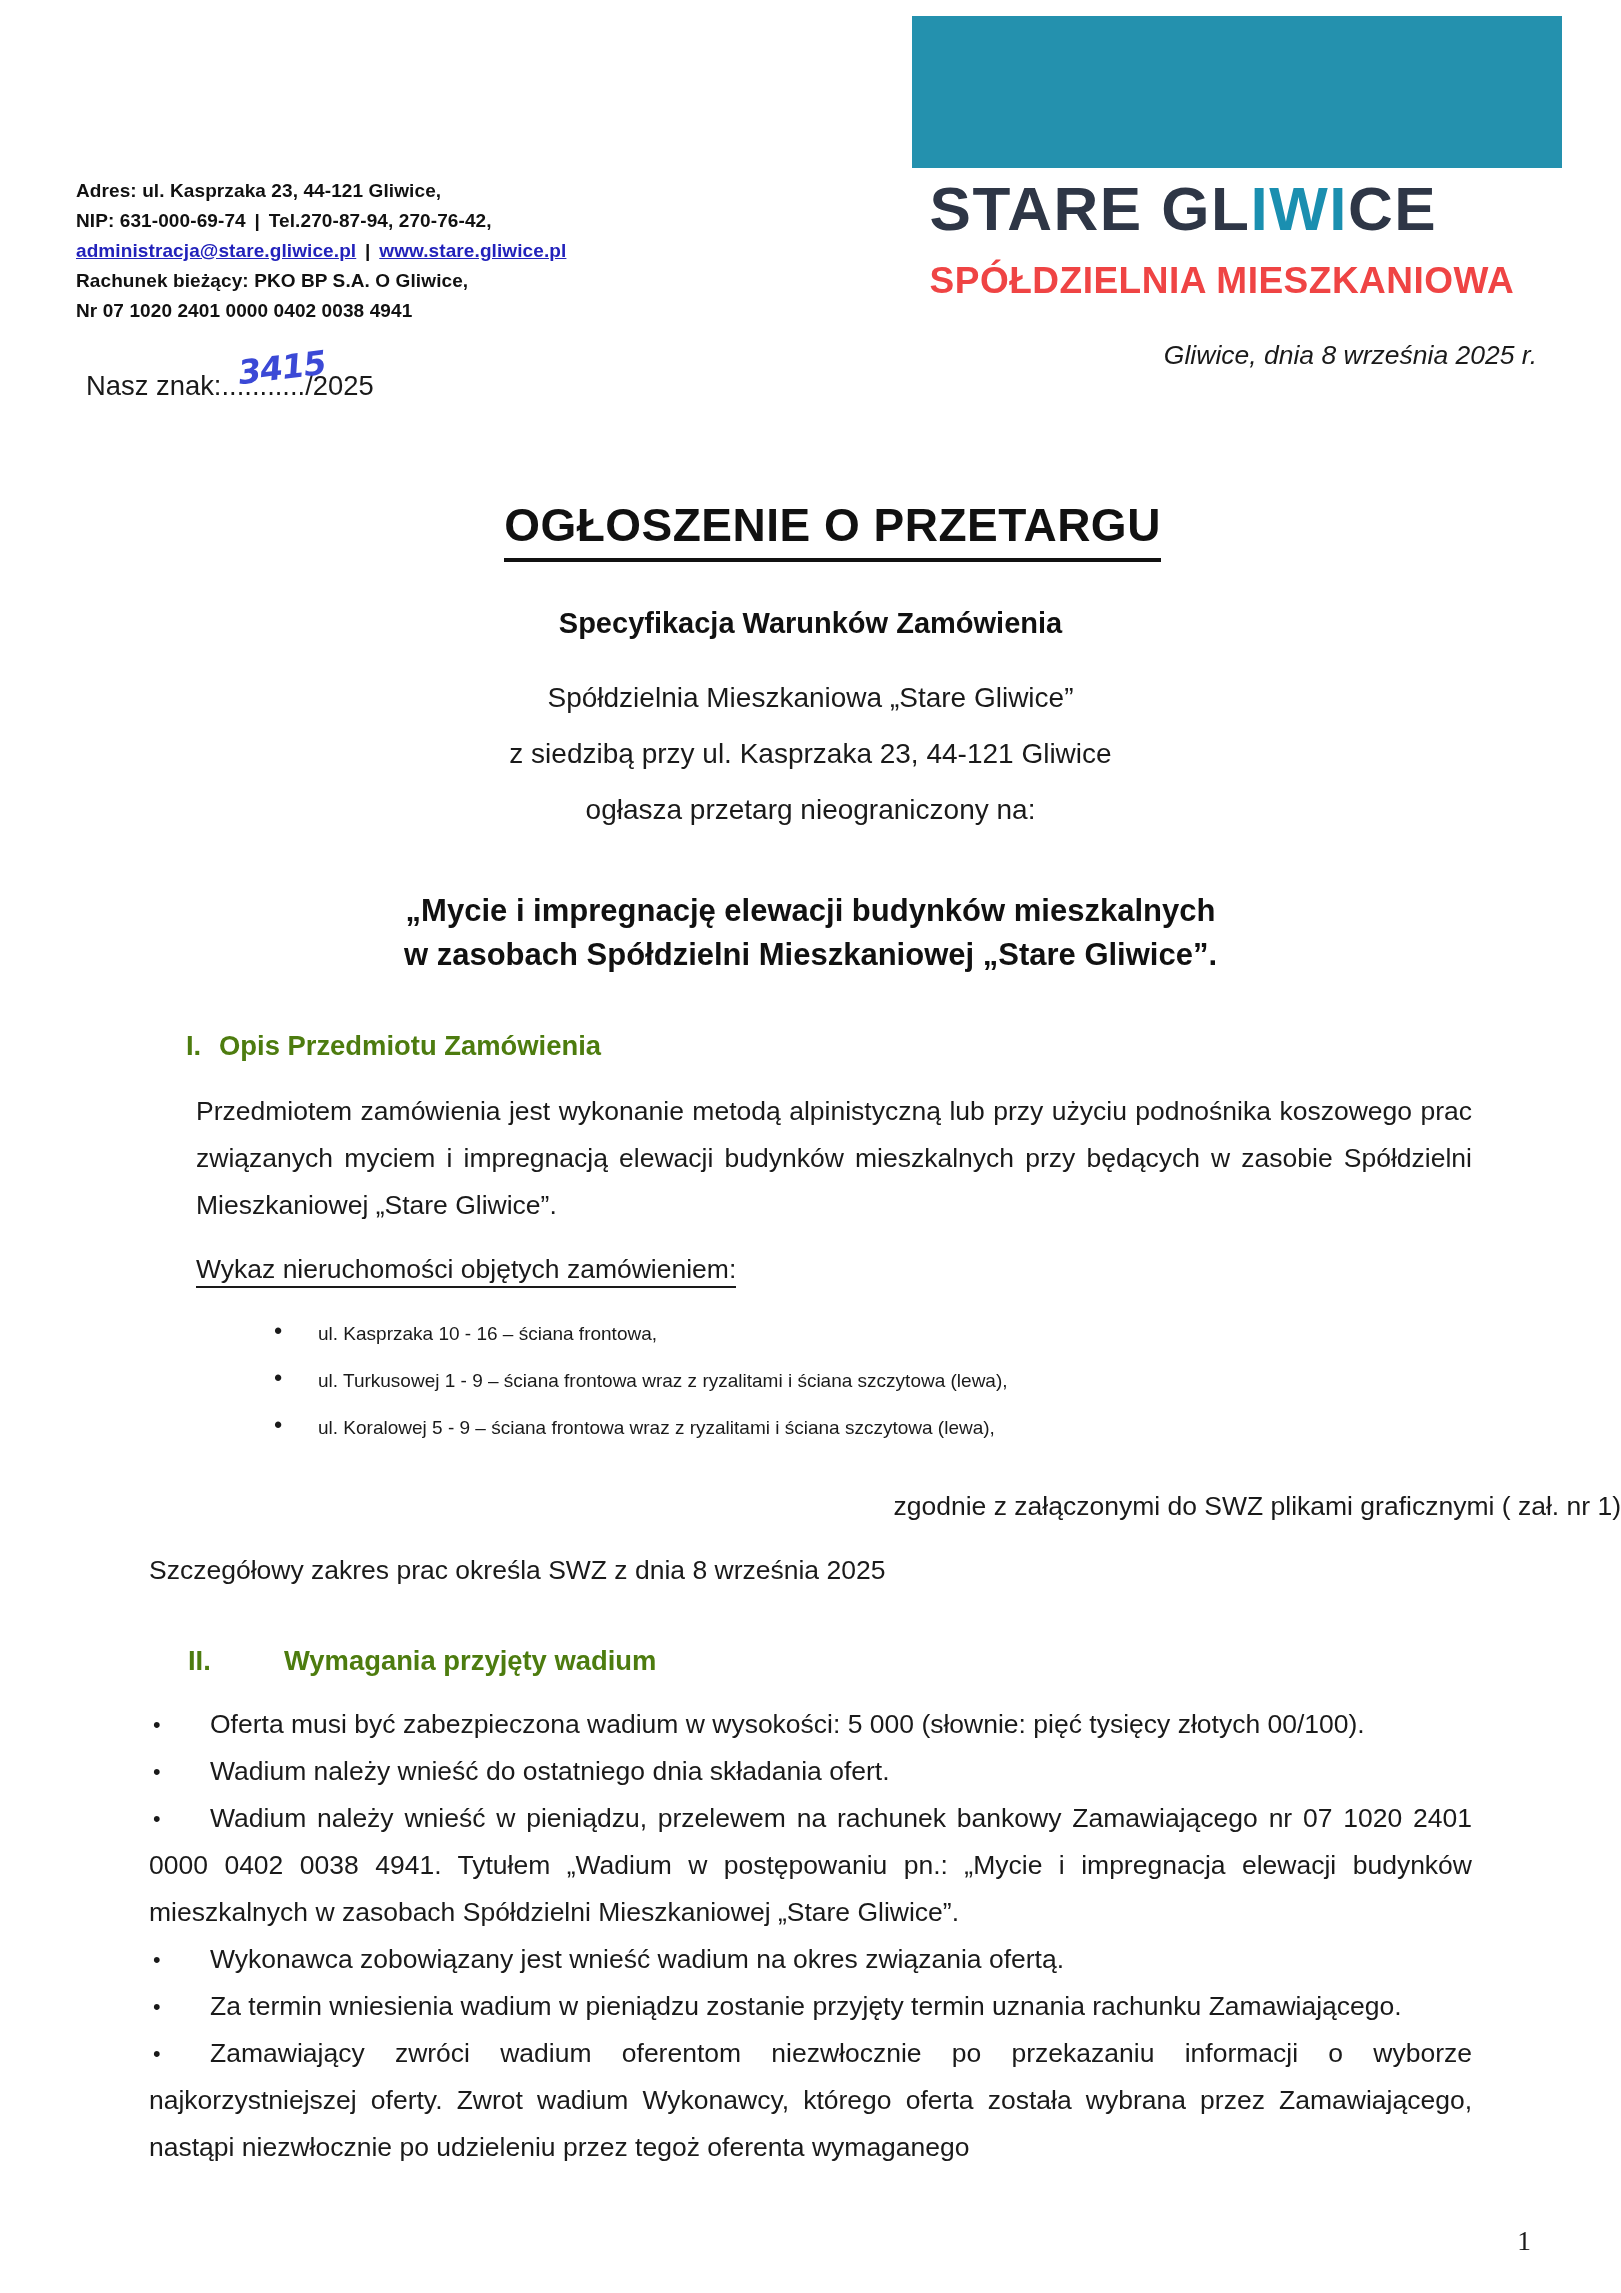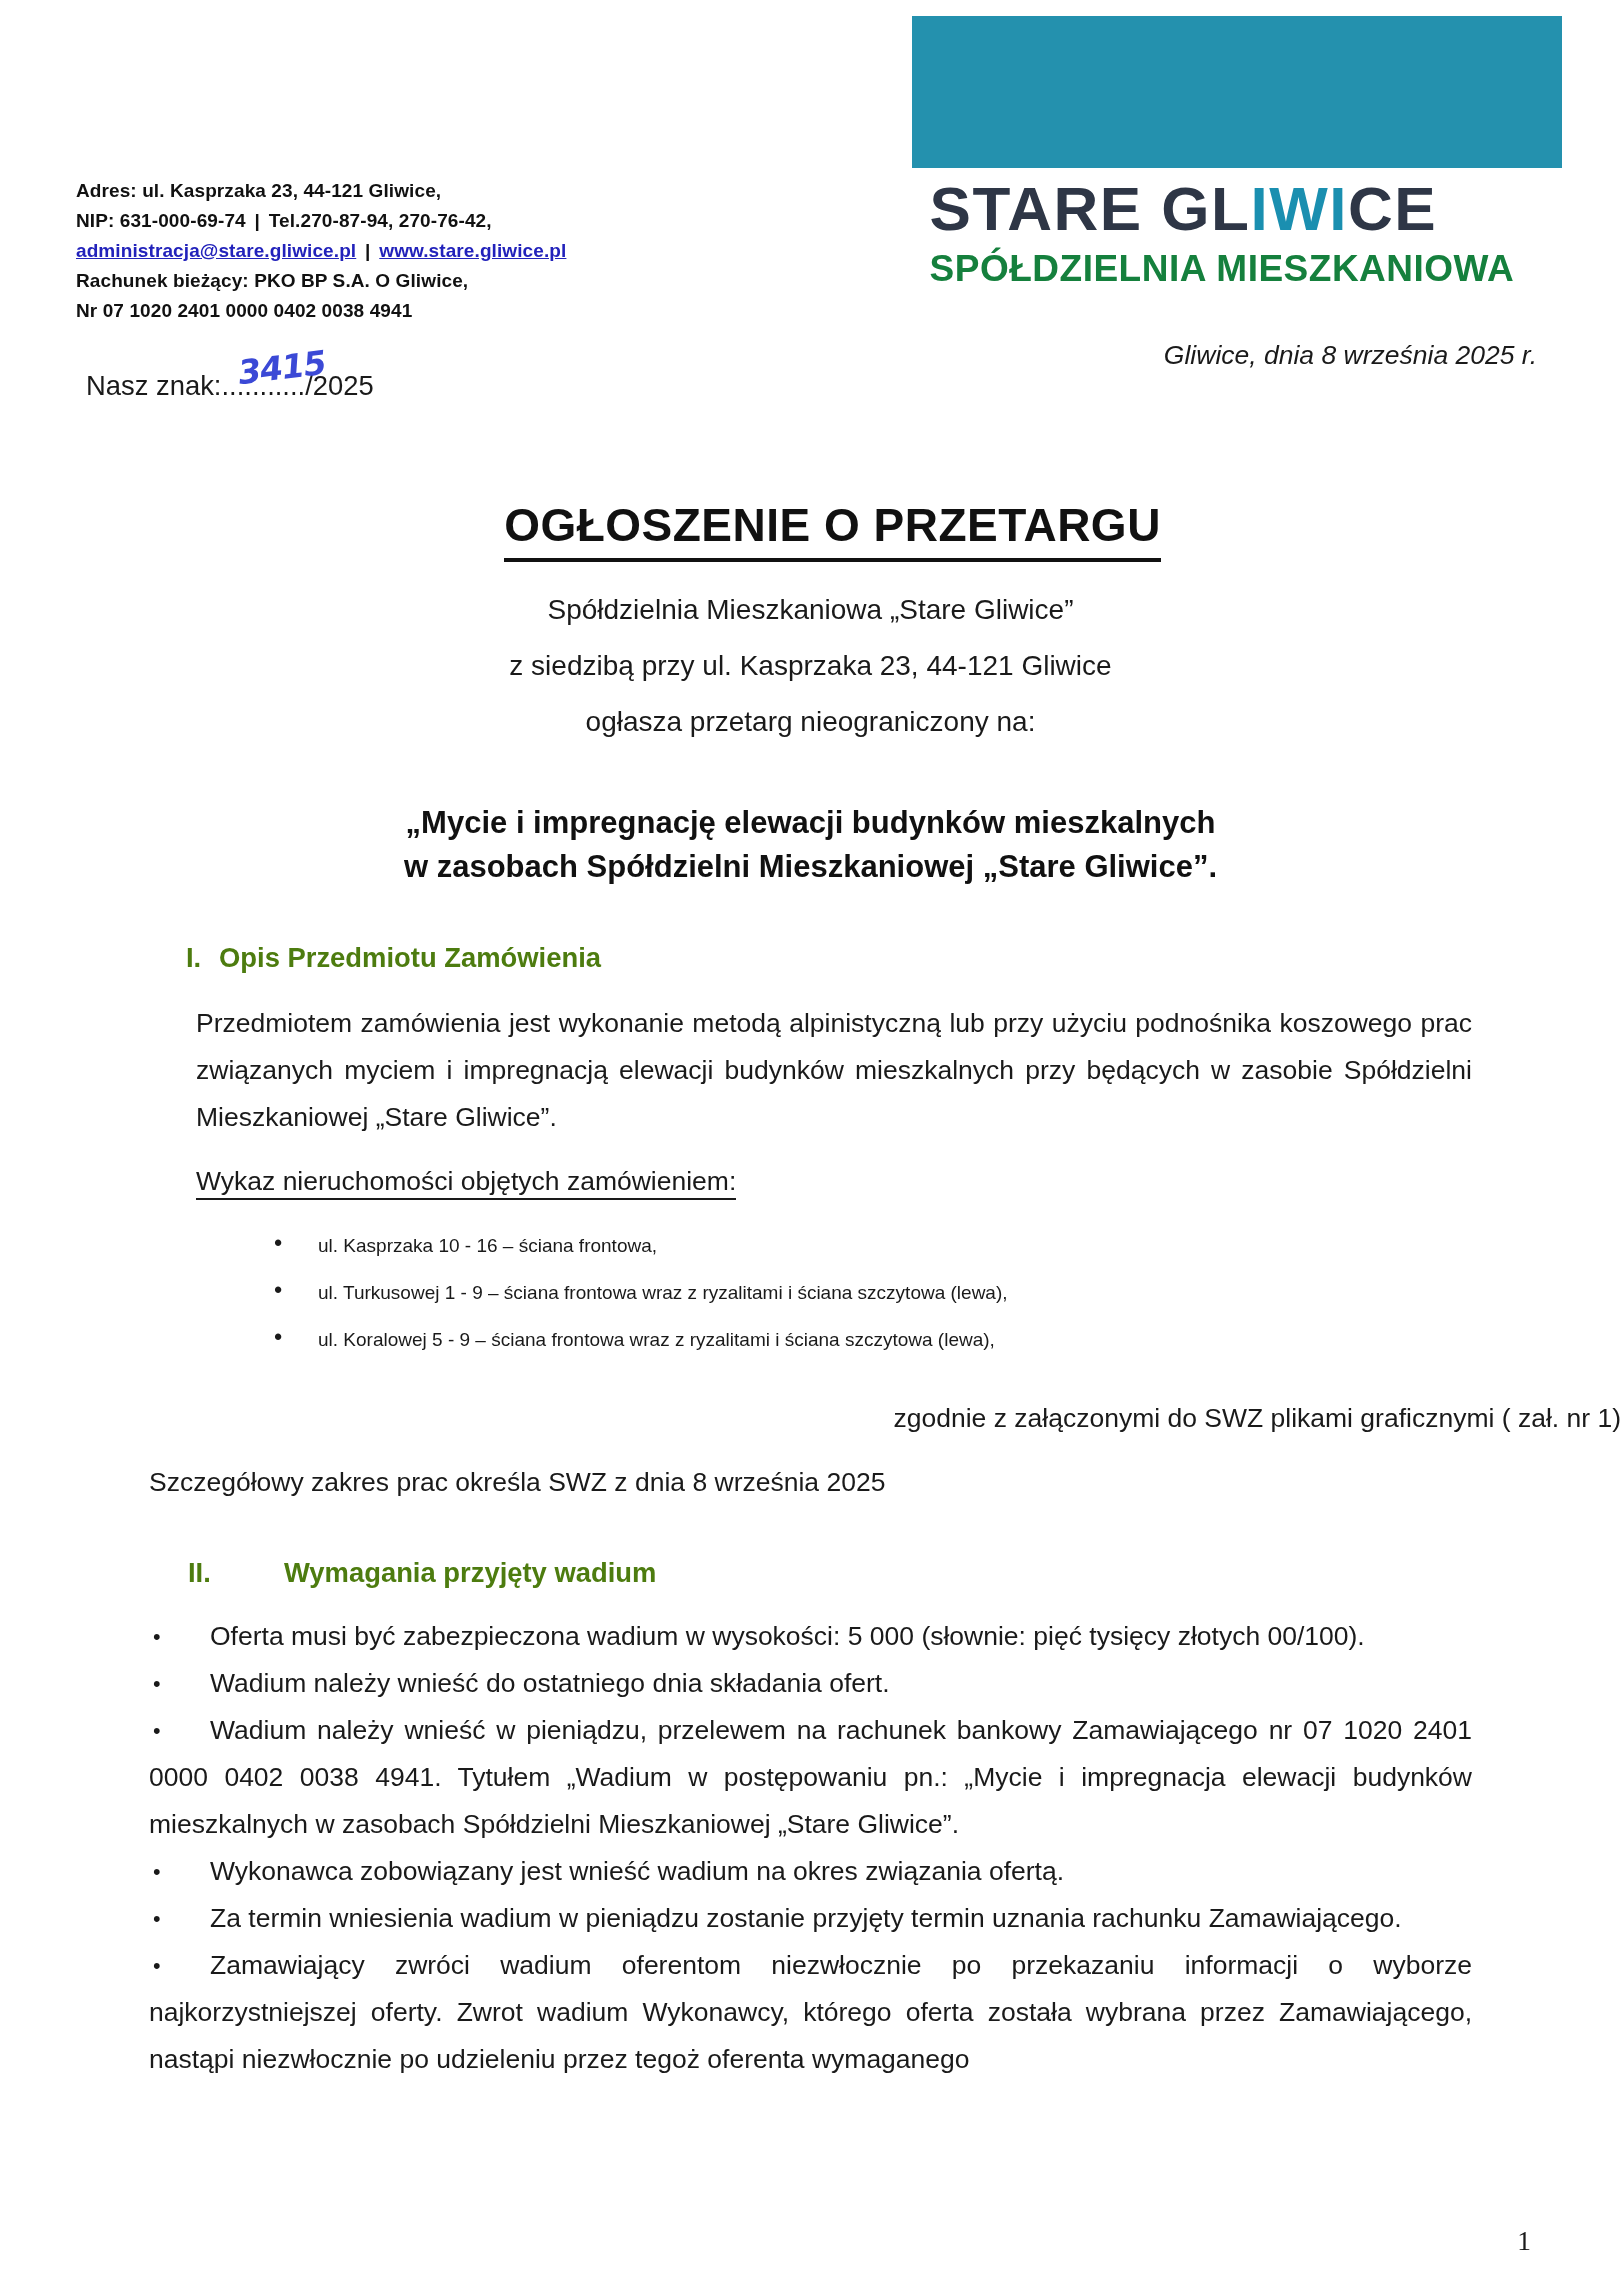--- a/index.html
+++ b/index.html
@@ -40,26 +40,26 @@
     font-size: 62px;
     letter-spacing: 1.5px;
     line-height: 1;
     color: #2e3646;
     white-space: nowrap;
     text-align: left;
     padding-left: 19.6px;
   }
   .logo-wordmark .teal { color: #1a8fb0; }
   .logo-sub {
-    margin-top: 8px;
+    margin-top: 20px;
     font-family: "Liberation Sans", sans-serif;
     font-weight: bold;
     font-size: 37px;
     letter-spacing: 0.5px;
-    color: #15803d;
+    color: #ef4444;
     white-space: nowrap;
     text-align: left;
     padding-left: 19.6px;
   }
 
   
   .address {
     position: absolute;
     top: 176px;
     left: 76px;
@@ -295,20 +295,21 @@
   <div class="doc-date">Gliwice, dnia 8 września 2025 r.</div>
   <div class="nasz-znak">
     <span>Nasz znak:.........../2025</span>
     <span class="handwriting">3415</span>
   </div>
 
   <div class="body-col">
 
     <h1 class="main-title"><span>OGŁOSZENIE O PRZETARGU</span></h1>
 
+    <h2 class="subtitle">Specyfikacja Warunków Zamówienia</h2>
 
     <div class="center-block">
       <div class="center-line">Spółdzielnia Mieszkaniowa  „Stare Gliwice”</div>
       <div class="center-line">z siedzibą przy ul. Kasprzaka 23, 44-121 Gliwice</div>
       <div class="center-line">ogłasza przetarg nieograniczony na:</div>
     </div>
 
     <div class="subject">
       <div>„Mycie i impregnację elewacji budynków mieszkalnych</div>
       <div>w zasobach Spółdzielni Mieszkaniowej „Stare Gliwice”.</div>

